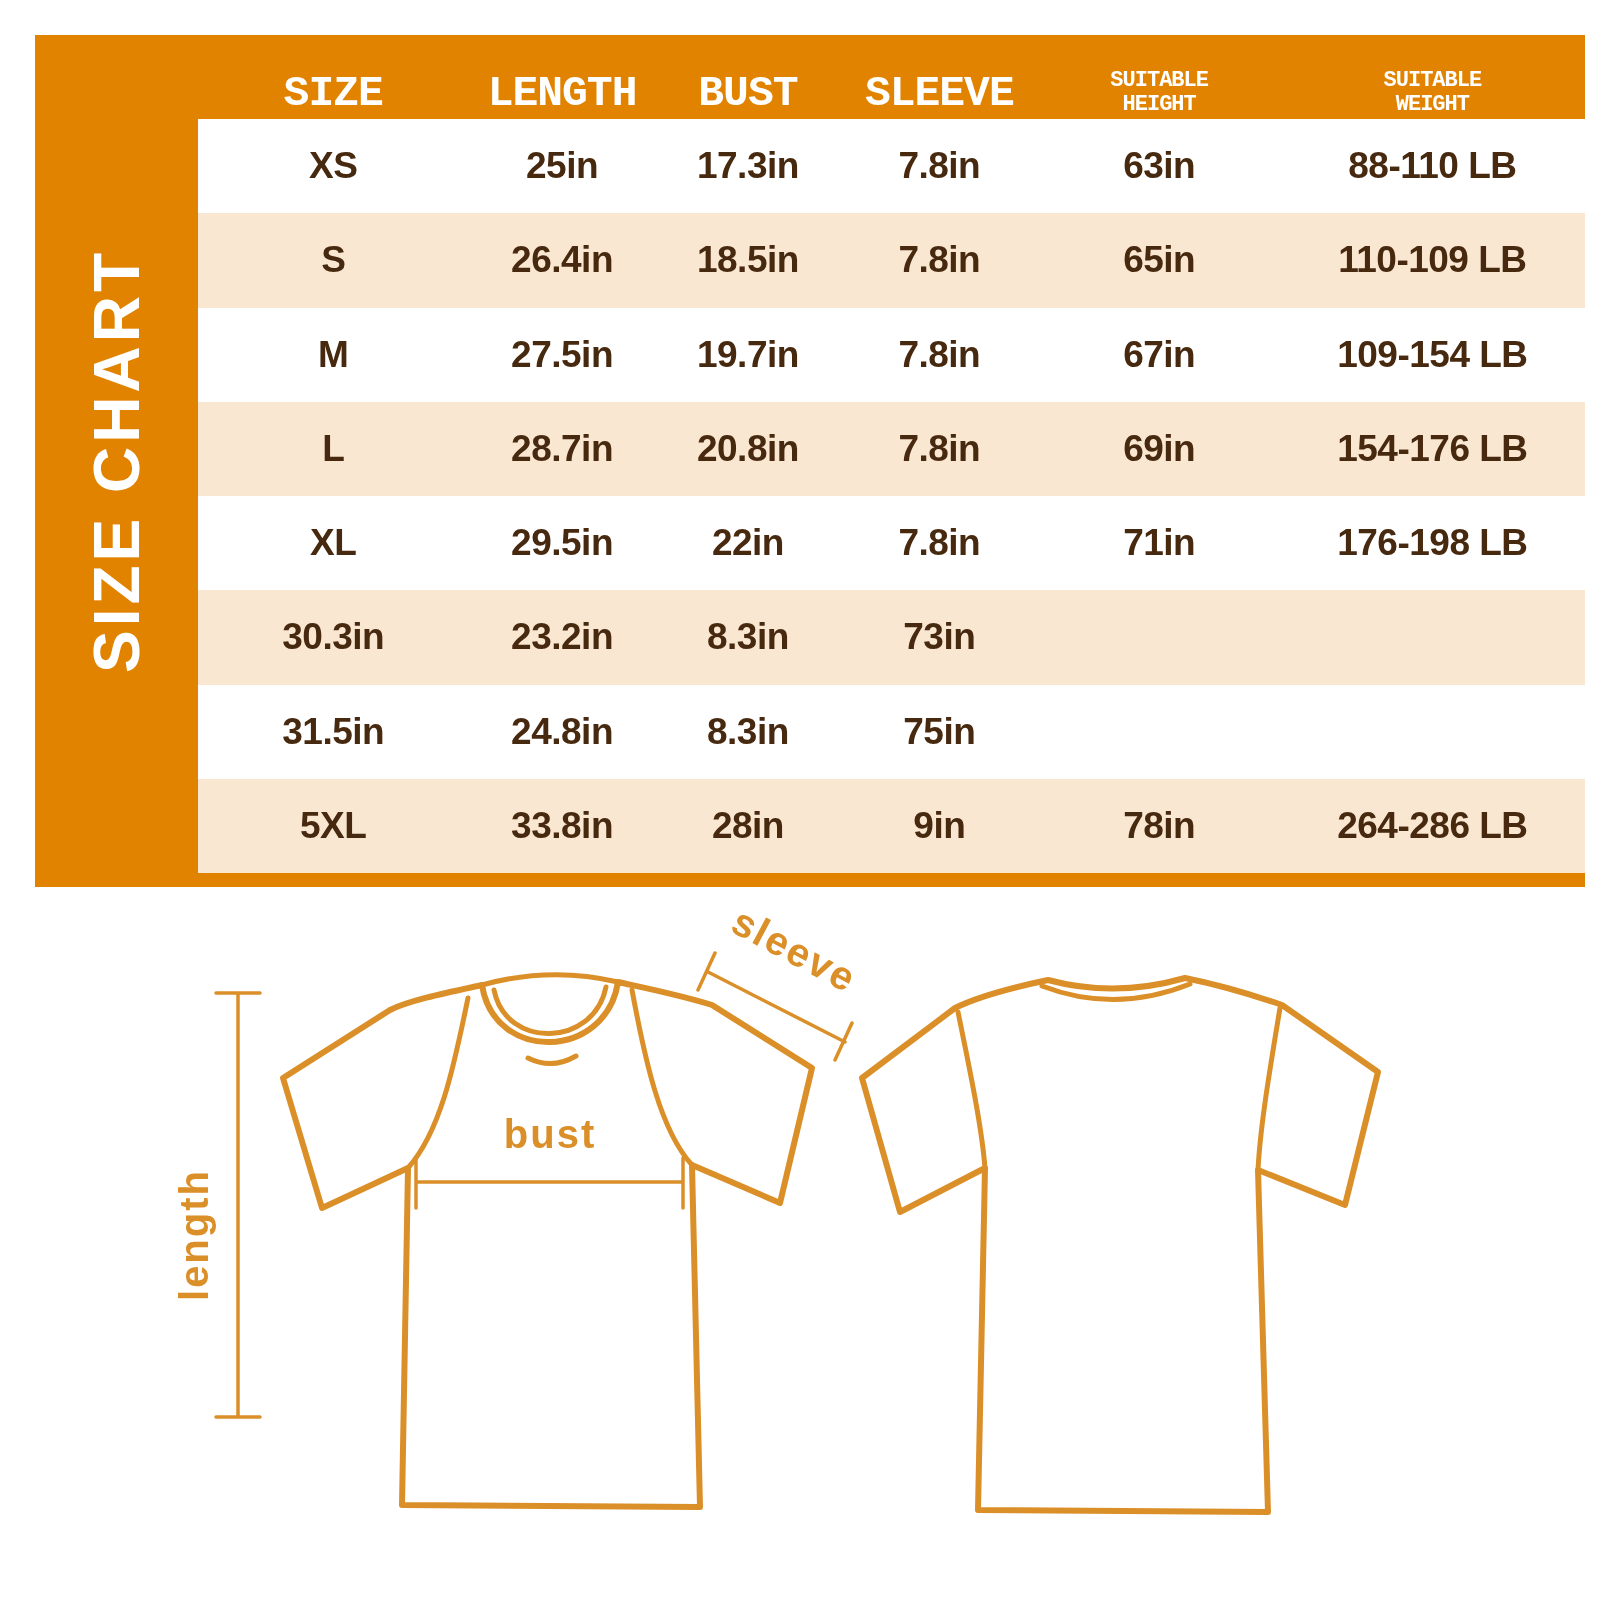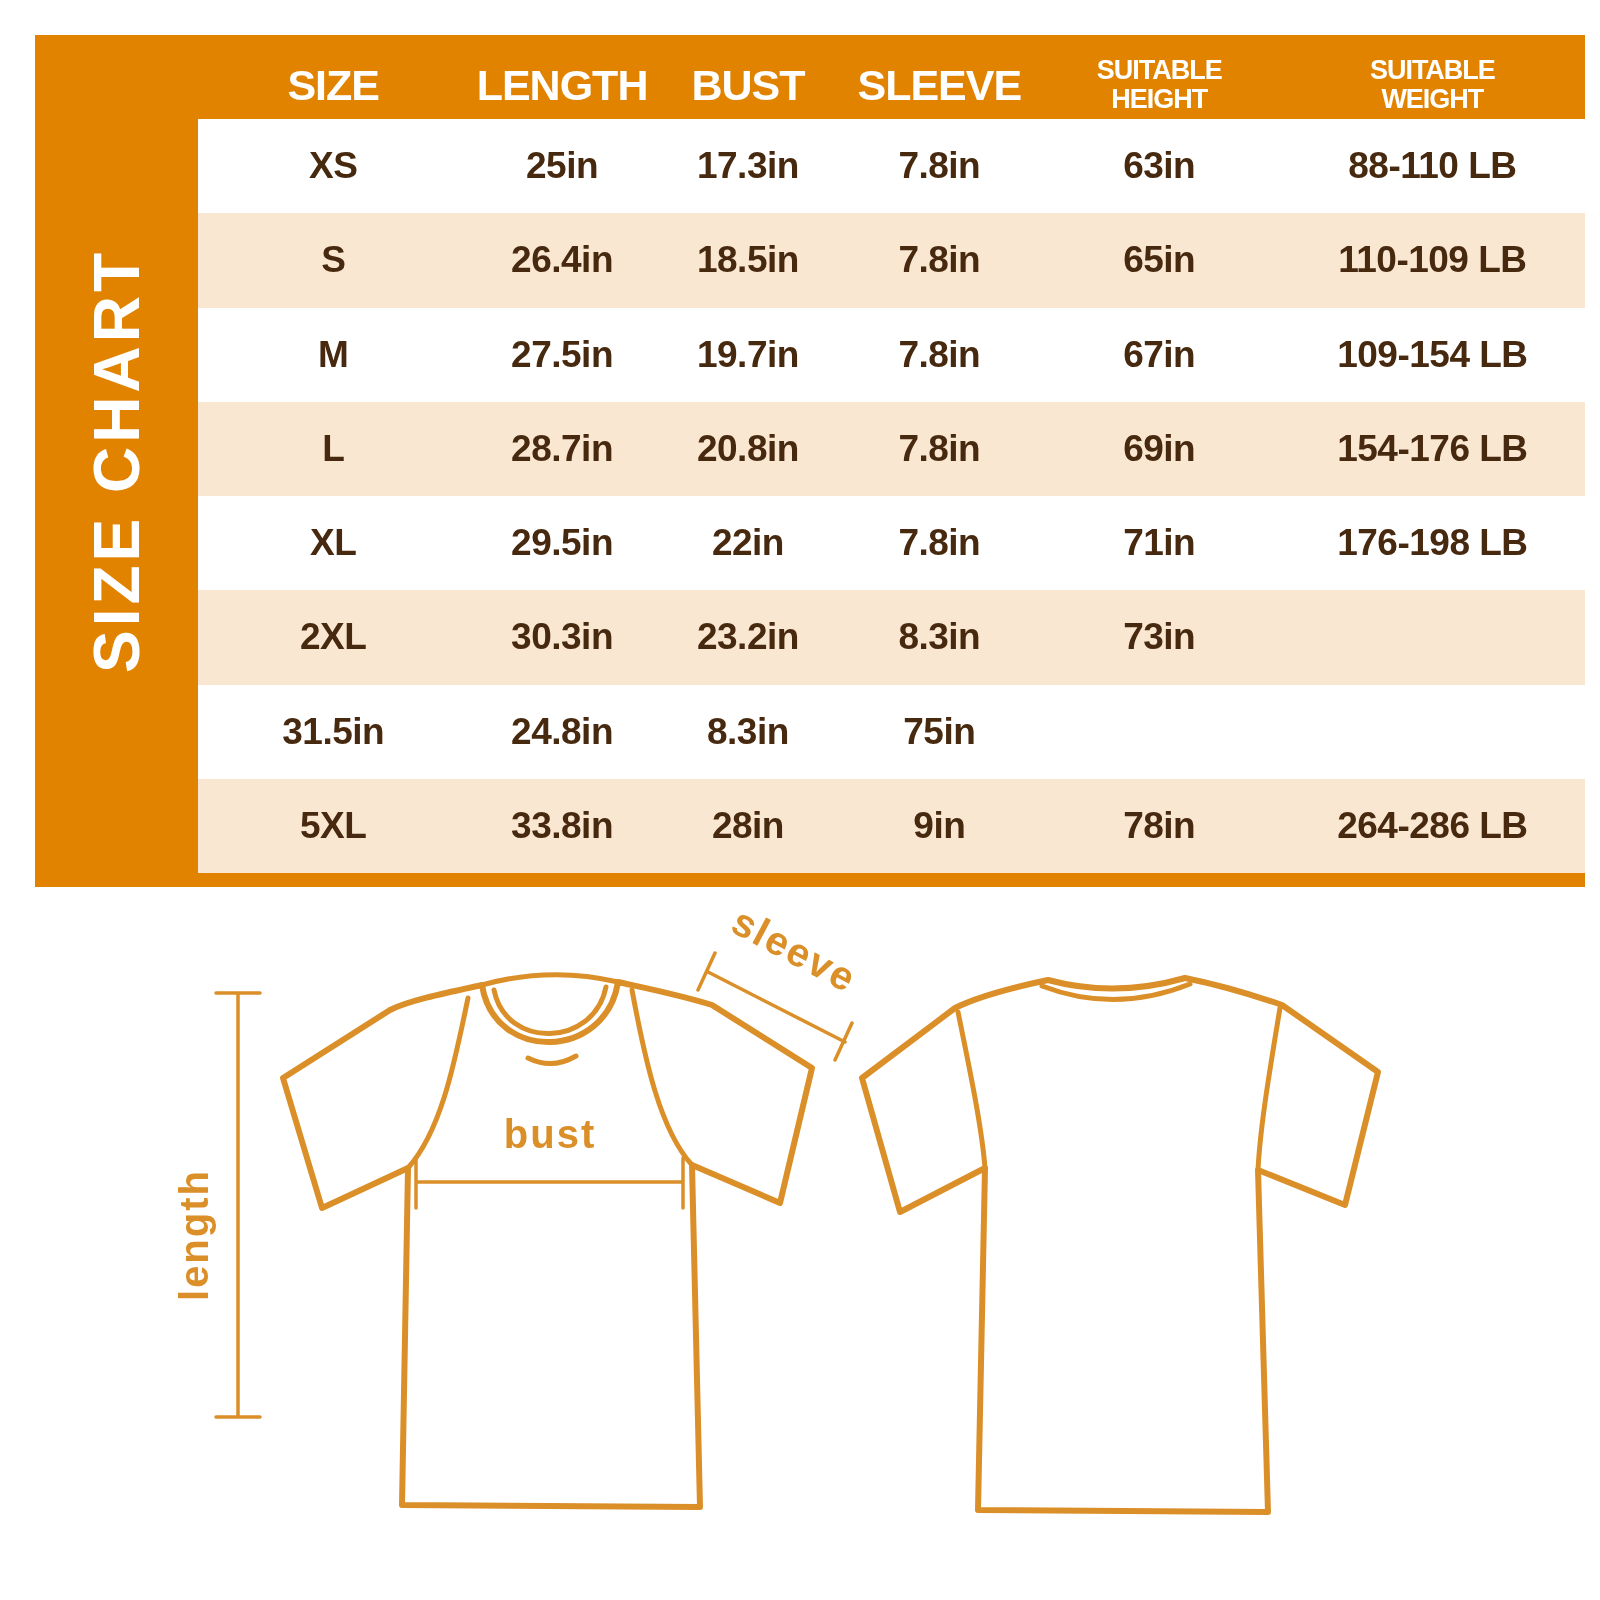--- a/index.html
+++ b/index.html
@@ -14,25 +14,25 @@
     font-family:"Liberation Sans",sans-serif;position:relative;overflow:hidden;}
 
   
   .panel{position:absolute;left:35px;top:35px;width:1550px;height:852px;
     background:var(--orange);}
   .sidebar{position:absolute;left:0;top:0;width:163px;height:100%;
     display:flex;align-items:center;justify-content:center;}
   .sidebar .vtext{transform:rotate(-90deg);white-space:nowrap;color:#ffffff;
     font-weight:bold;font-size:64px;letter-spacing:4px;}
 
-  .hrow{position:absolute;left:163px;top:0;right:0;height:100px;
-    display:grid;grid-template-columns:var(--cols);align-items:center;}
+  .hrow{position:absolute;left:163px;top:8px;right:0;height:100px;
+    display:grid;grid-template-columns:var(--cols);align-items:center;font-family:Liberation Mono, monospace;}
   .hcell{color:#ffffff;font-weight:bold;text-align:center;letter-spacing:-1px;}
   .hcell.h1{font-size:43px;}
-  .hcell.h2{font-size:27px;line-height:1.08;}
+  .hcell.h2{font-size:22px;line-height:1.08;}
 
   .tbody{position:absolute;left:163px;top:84px;right:0;bottom:14px;
     display:flex;flex-direction:column;background:#ffffff;}
   .row{flex:1;display:grid;grid-template-columns:var(--cols);
     align-items:center;background:#ffffff;}
   .row:nth-child(even){background:var(--cream);}
   .cell{color:var(--brown);font-weight:bold;font-size:37px;text-align:center;
     letter-spacing:-0.5px;}
 
   
@@ -108,21 +108,20 @@
       </div>
       <div class="row">
         <div class="cell">XL</div>
         <div class="cell">29.5in</div>
         <div class="cell">22in</div>
         <div class="cell">7.8in</div>
         <div class="cell">71in</div>
         <div class="cell">176-198 LB</div>
       </div>
       <div class="row">
-        <div class="cell">2XL</div>
         <div class="cell">30.3in</div>
         <div class="cell">23.2in</div>
         <div class="cell">8.3in</div>
         <div class="cell">73in</div>
       </div>
       <div class="row">
         <div class="cell">31.5in</div>
         <div class="cell">24.8in</div>
         <div class="cell">8.3in</div>
         <div class="cell">75in</div>

